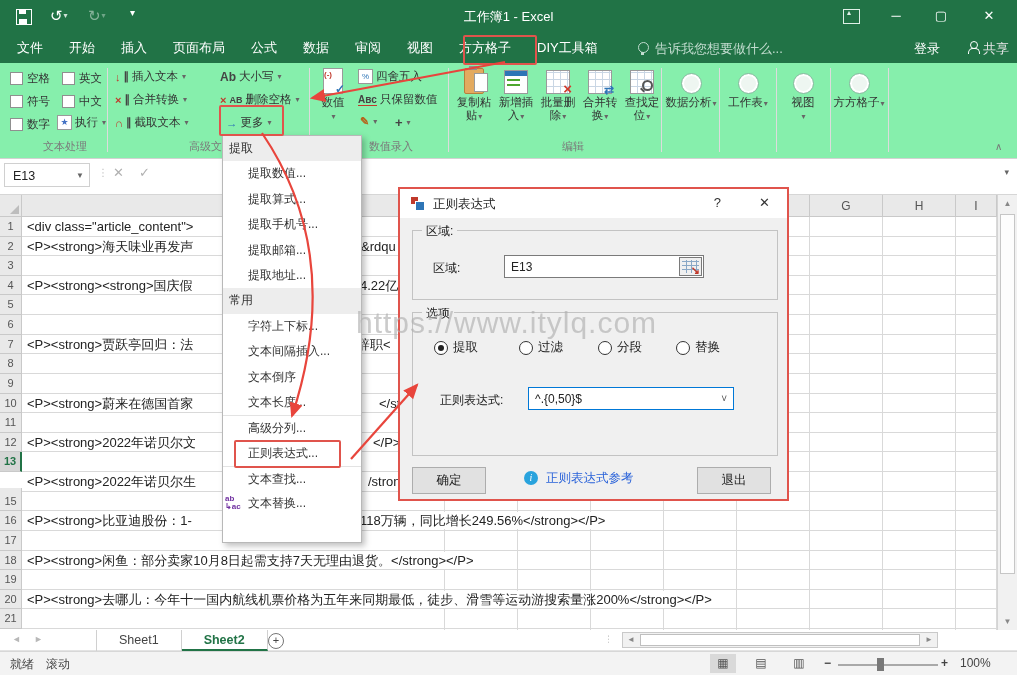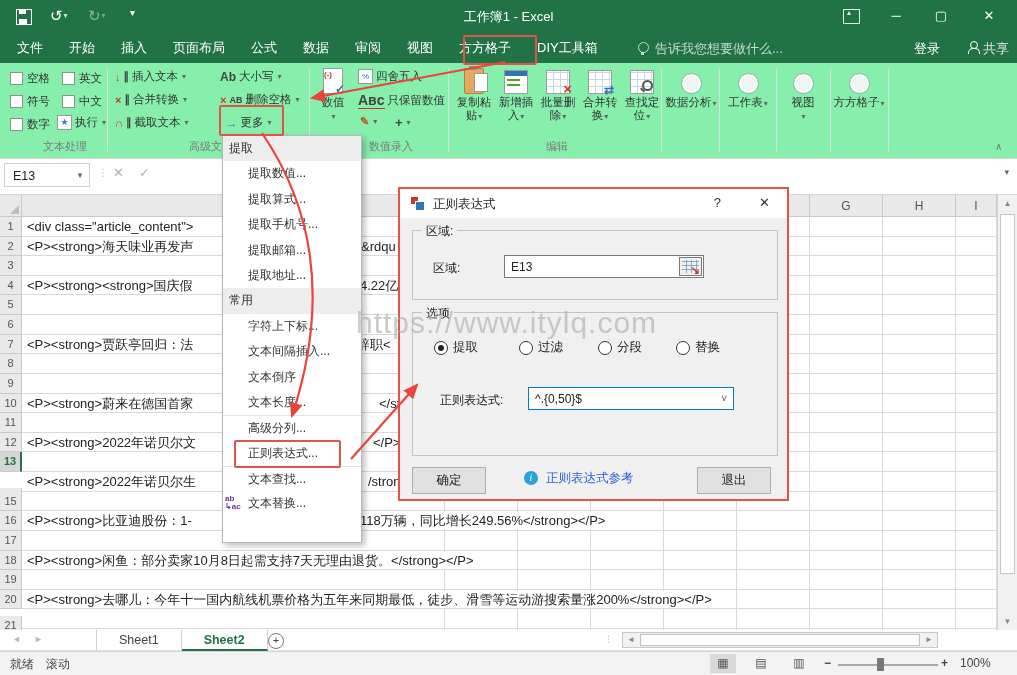--- a/index.html
+++ b/index.html
@@ -257,21 +257,21 @@
             <span class="chk2">✓</span>
           </span>
         </div>
       <div class="blabel"><span>数值</span><br><span class="dd2">▾</span></div>
     </div>
     <div class="srow" style="left:358px;top:6px">
         <span class="ic-grid">%</span>
         <span>四舍五入</span>
       </div>
     <div class="srow" style="left:358px;top:29px">
-        <span class="icd" style="border-bottom:1px solid #c0392b;font-size:14px">Aʙᴄ</span>
+        <span class="icd" style="border-bottom:1px solid #c0392b;font-size:10px">Aʙᴄ</span>
         <span>只保留数值</span>
       </div>
     <div class="srow" style="left:360px;top:52px">
         <span class="icd" style="color:#b5651d">✎</span>
         <span class="dd2">▾</span>
       </div>
     <div class="srow" style="left:395px;top:52px">
         <span class="icd" style="font-size:13px">+</span>
         <span class="dd2">▾</span>
       </div>
@@ -314,21 +314,21 @@
     </div>
     <div class="bigbtn" style="left:621px;width:42px">
       <div class="bicon">
           <span class="ic-tbl">
             <span class="grid4"></span>
             <span class="mag"></span>
           </span>
         </div>
       <div class="blabel"><span>查找定位</span><span class="dd2">▾</span></div>
     </div>
-    <div class="glabel" style="left:432px;width:226px">编辑</div>
+    <div class="glabel" style="left:448px;width:226px">编辑</div>
     <div class="gdiv" style="left:661px"></div>
 
     <div class="bigbtn" style="left:665px;width:52px">
       <div class="bicon">
           <span class="gcirc"></span>
         </div>
       <div class="blabel"><span>数据分析</span><span class="dd2">▾</span></div>
     </div>
     <div class="gdiv" style="left:719px"></div>
     <div class="bigbtn" style="left:722px;width:52px">
@@ -433,21 +433,21 @@
       <div class="grhead" style="top: 335.92px; height: 19.62px; line-height: 19.62px;">17</div>
       <div class="ghline" style="left: 22px; top: 354.54px; width: 975px;"></div>
       <div class="grhead" style="top: 355.54px; height: 19.62px; line-height: 19.62px;">18</div>
       <div class="ghline" style="left: 22px; top: 374.16px; width: 975px;"></div>
       <div class="gtext" style="left: 24px; top: 356.54px;">&lt;P&gt;&lt;strong&gt;闲鱼：部分卖家10月8日起需支持7天无理由退货。&lt;/strong&gt;&lt;/P&gt;</div>
       <div class="grhead" style="top: 375.16px; height: 19.62px; line-height: 19.62px;">19</div>
       <div class="ghline" style="left: 22px; top: 393.78px; width: 975px;"></div>
       <div class="grhead" style="top: 394.78px; height: 19.62px; line-height: 19.62px;">20</div>
       <div class="ghline" style="left: 22px; top: 413.4px; width: 975px;"></div>
       <div class="gtext" style="left: 24px; top: 395.78px;">&lt;P&gt;&lt;strong&gt;去哪儿：今年十一国内航线机票价格为五年来同期最低，徒步、滑雪等运动游搜索量涨200%&lt;/strong&gt;&lt;/P&gt;</div>
-      <div class="grhead" style="top: 414.4px; height: 19.62px; line-height: 19.62px; margin-top: 7px;">21</div>
+      <div class="grhead" style="top: 414.4px; height: 19.62px; line-height: 19.62px;">21</div>
       <div class="ghline" style="left: 22px; top: 433.02px; width: 975px;"></div>
     </div>
 
   <div id="vscroll">
     <div class="sarrow" style="top:0">▲</div>
     <div id="vthumb"></div>
     <div class="sarrow" style="top:418px">▼</div>
   </div>
 
   <div id="menu">

